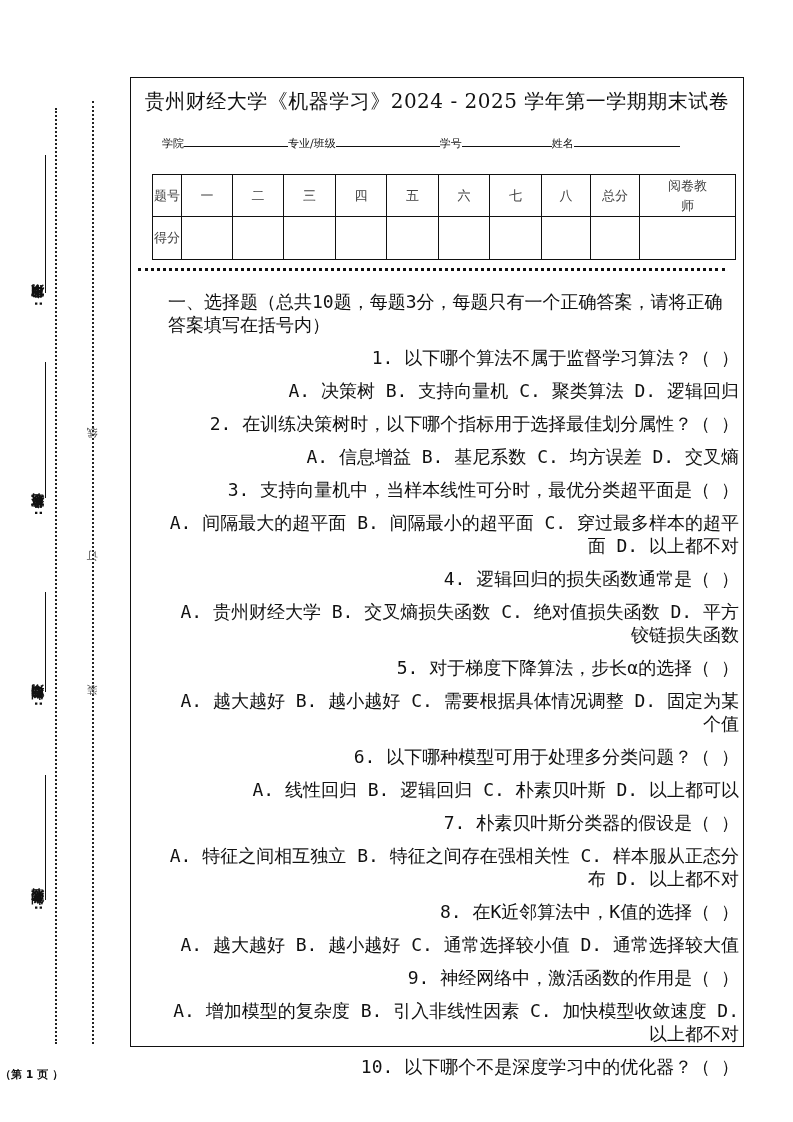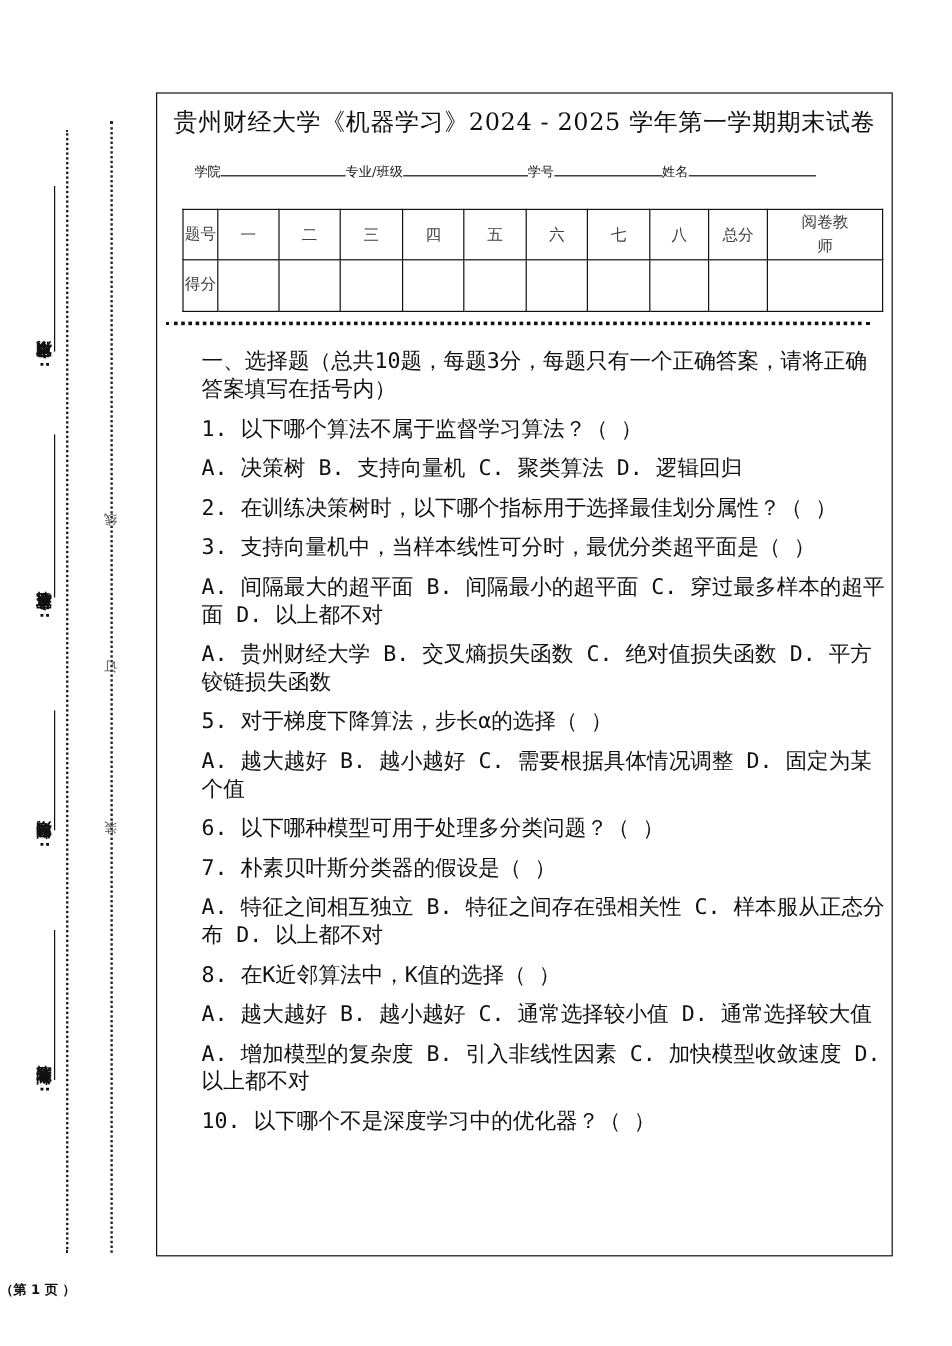--- a/index.html
+++ b/index.html
@@ -30,21 +30,21 @@
   table.score td { border:1px solid #111; text-align:center; padding:0; }
   table.score tr.r1 td { height:41px; }
   table.score tr.r2 td { height:42px; }
   table.score td.rh { width:28px; font-size:13px; line-height:20px; }
   .sep { position:absolute; left:7px; top:190px; width:587px; height:0;
          border-top:3px dotted #111; }
 
   .content { position:absolute; left:5px; top:212px; right:4px;
              font-family:"DejaVu Sans Mono", monospace; font-size:18px;margin-left:32px; }
   .content p { margin:0; line-height:23px; }
-  .content p.q, .content p.opt { margin-top:10px; }
+  .content p.q, .content p.opt { margin-top:10px;text-align:right; }
   .content p.section { line-height:23px; }
 
   .footer { position:absolute; top:1067px; left:0; width:638px; text-align:left;
             font-family:"DejaVu Sans", sans-serif; font-weight:bold; font-size:11px; }
 </style>
 </head>
 <body>
 
 <div>
   <div class="dotline" style="left:55px; top:108px; height:936px;"></div>
@@ -105,36 +105,40 @@
 
   <div class="sep"></div>
 
   <div class="content">
     <p class="section">一、选择题（总共10题，每题3分，每题只有一个正确答案，请将正确答案填写在括号内）</p>
 
     <p class="q"><span>1.</span> <span>以下哪个算法不属于监督学习算法？（  ）</span></p>
     <p class="opt">A. 决策树  B. 支持向量机  C. 聚类算法  D. 逻辑回归</p>
 
     <p class="q"><span>2.</span> <span>在训练决策树时，以下哪个指标用于选择最佳划分属性？（  ）</span></p>
+    <p class="opt">A. 信息增益  B. 基尼系数  C. 均方误差  D. 交叉熵</p>
 
     <p class="q"><span>3.</span> <span>支持向量机中，当样本线性可分时，最优分类超平面是（  ）</span></p>
     <p class="opt">A. 间隔最大的超平面  B. 间隔最小的超平面  C. 穿过最多样本的超平面  D. 以上都不对</p>
 
+    <p class="q"><span>4.</span> <span>逻辑回归的损失函数通常是（  ）</span></p>
     <p class="opt">A. 贵州财经大学  B. 交叉熵损失函数  C. 绝对值损失函数  D. 平方铰链损失函数</p>
 
     <p class="q"><span>5.</span> <span>对于梯度下降算法，步长α的选择（  ）</span></p>
     <p class="opt">A. 越大越好  B. 越小越好  C. 需要根据具体情况调整  D. 固定为某个值</p>
 
     <p class="q"><span>6.</span> <span>以下哪种模型可用于处理多分类问题？（  ）</span></p>
+    <p class="opt">A. 线性回归  B. 逻辑回归  C. 朴素贝叶斯  D. 以上都可以</p>
 
     <p class="q"><span>7.</span> <span>朴素贝叶斯分类器的假设是（  ）</span></p>
     <p class="opt">A. 特征之间相互独立  B. 特征之间存在强相关性  C. 样本服从正态分布  D. 以上都不对</p>
 
     <p class="q"><span>8.</span> <span>在K近邻算法中，K值的选择（  ）</span></p>
     <p class="opt">A. 越大越好  B. 越小越好  C. 通常选择较小值  D. 通常选择较大值</p>
 
+    <p class="q"><span>9.</span> <span>神经网络中，激活函数的作用是（  ）</span></p>
     <p class="opt">A. 增加模型的复杂度  B. 引入非线性因素  C. 加快模型收敛速度  D. 以上都不对</p>
 
     <p class="q"><span>10.</span> <span>以下哪个不是深度学习中的优化器？（  ）</span></p>
   </div>
 </div>
 
 <div class="footer">（第 1 页 ）</div>
 
 </body></html>

